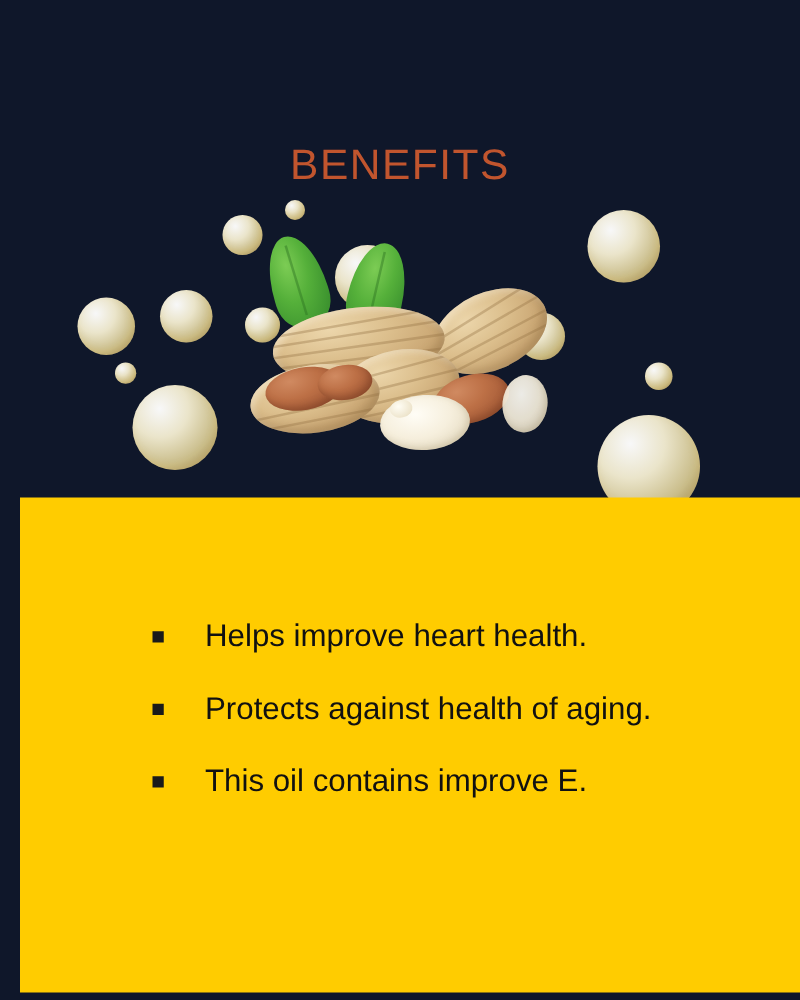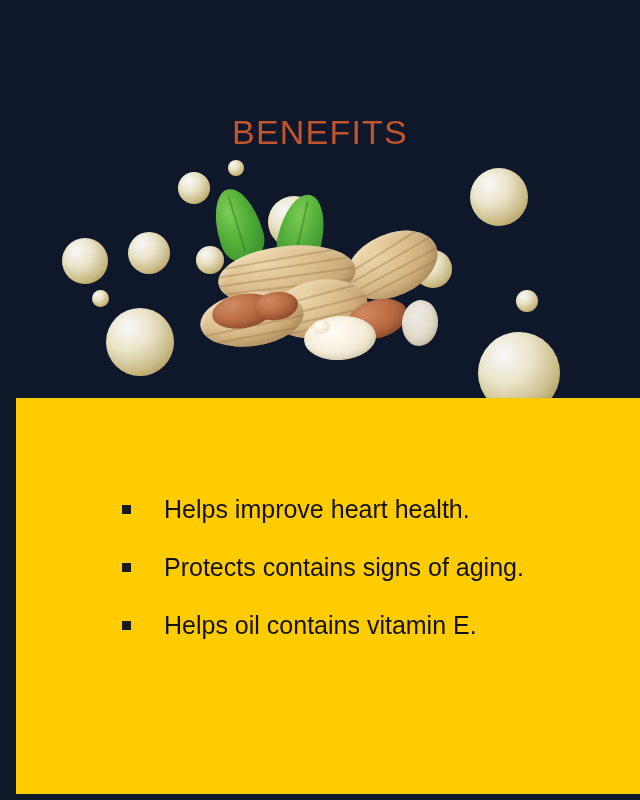--- a/index.html
+++ b/index.html
@@ -224,24 +224,24 @@
   <div id="band">
     <div id="bullets">
 
       <div class="bullet-row">
         <span class="bullet-mark"></span>
         <span class="bullet-text">Helps improve heart health.</span>
       </div>
 
       <div class="bullet-row">
         <span class="bullet-mark"></span>
-        <span class="bullet-text">Protects contains signs of aging.</span>
+        <span class="bullet-text">Protects against health of aging.</span>
       </div>
 
       <div class="bullet-row">
         <span class="bullet-mark"></span>
-        <span class="bullet-text">Helps oil contains vitamin E.</span>
+        <span class="bullet-text">This oil contains improve E.</span>
       </div>
 
     </div>
   </div>
 
 </div>
 
 </body></html>

